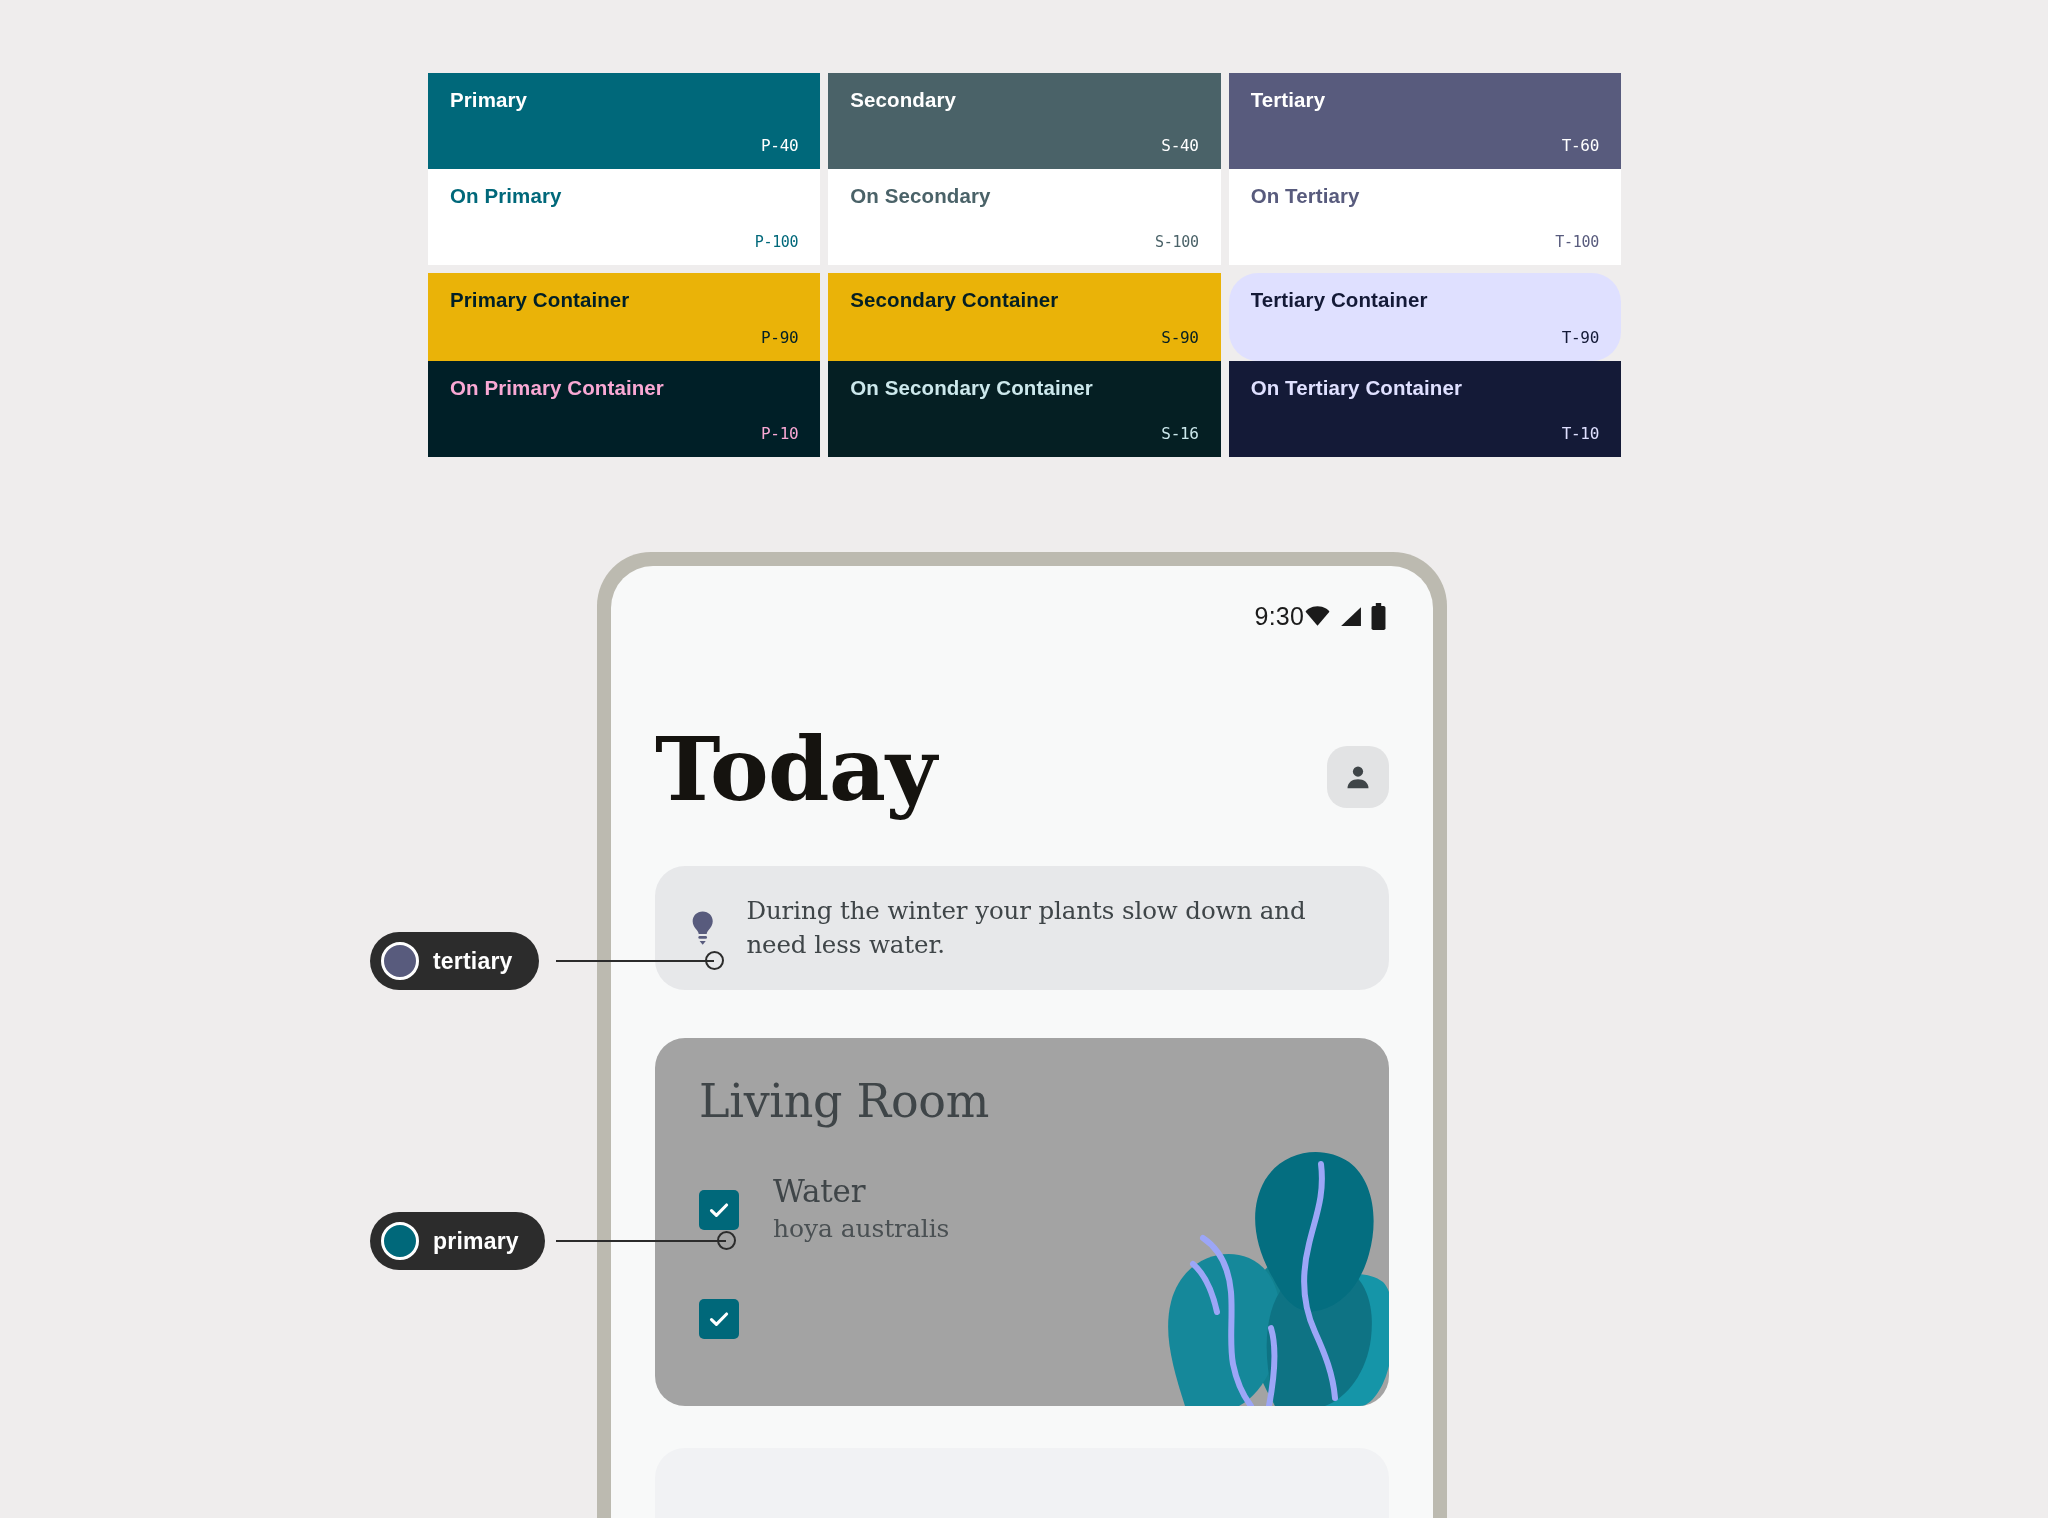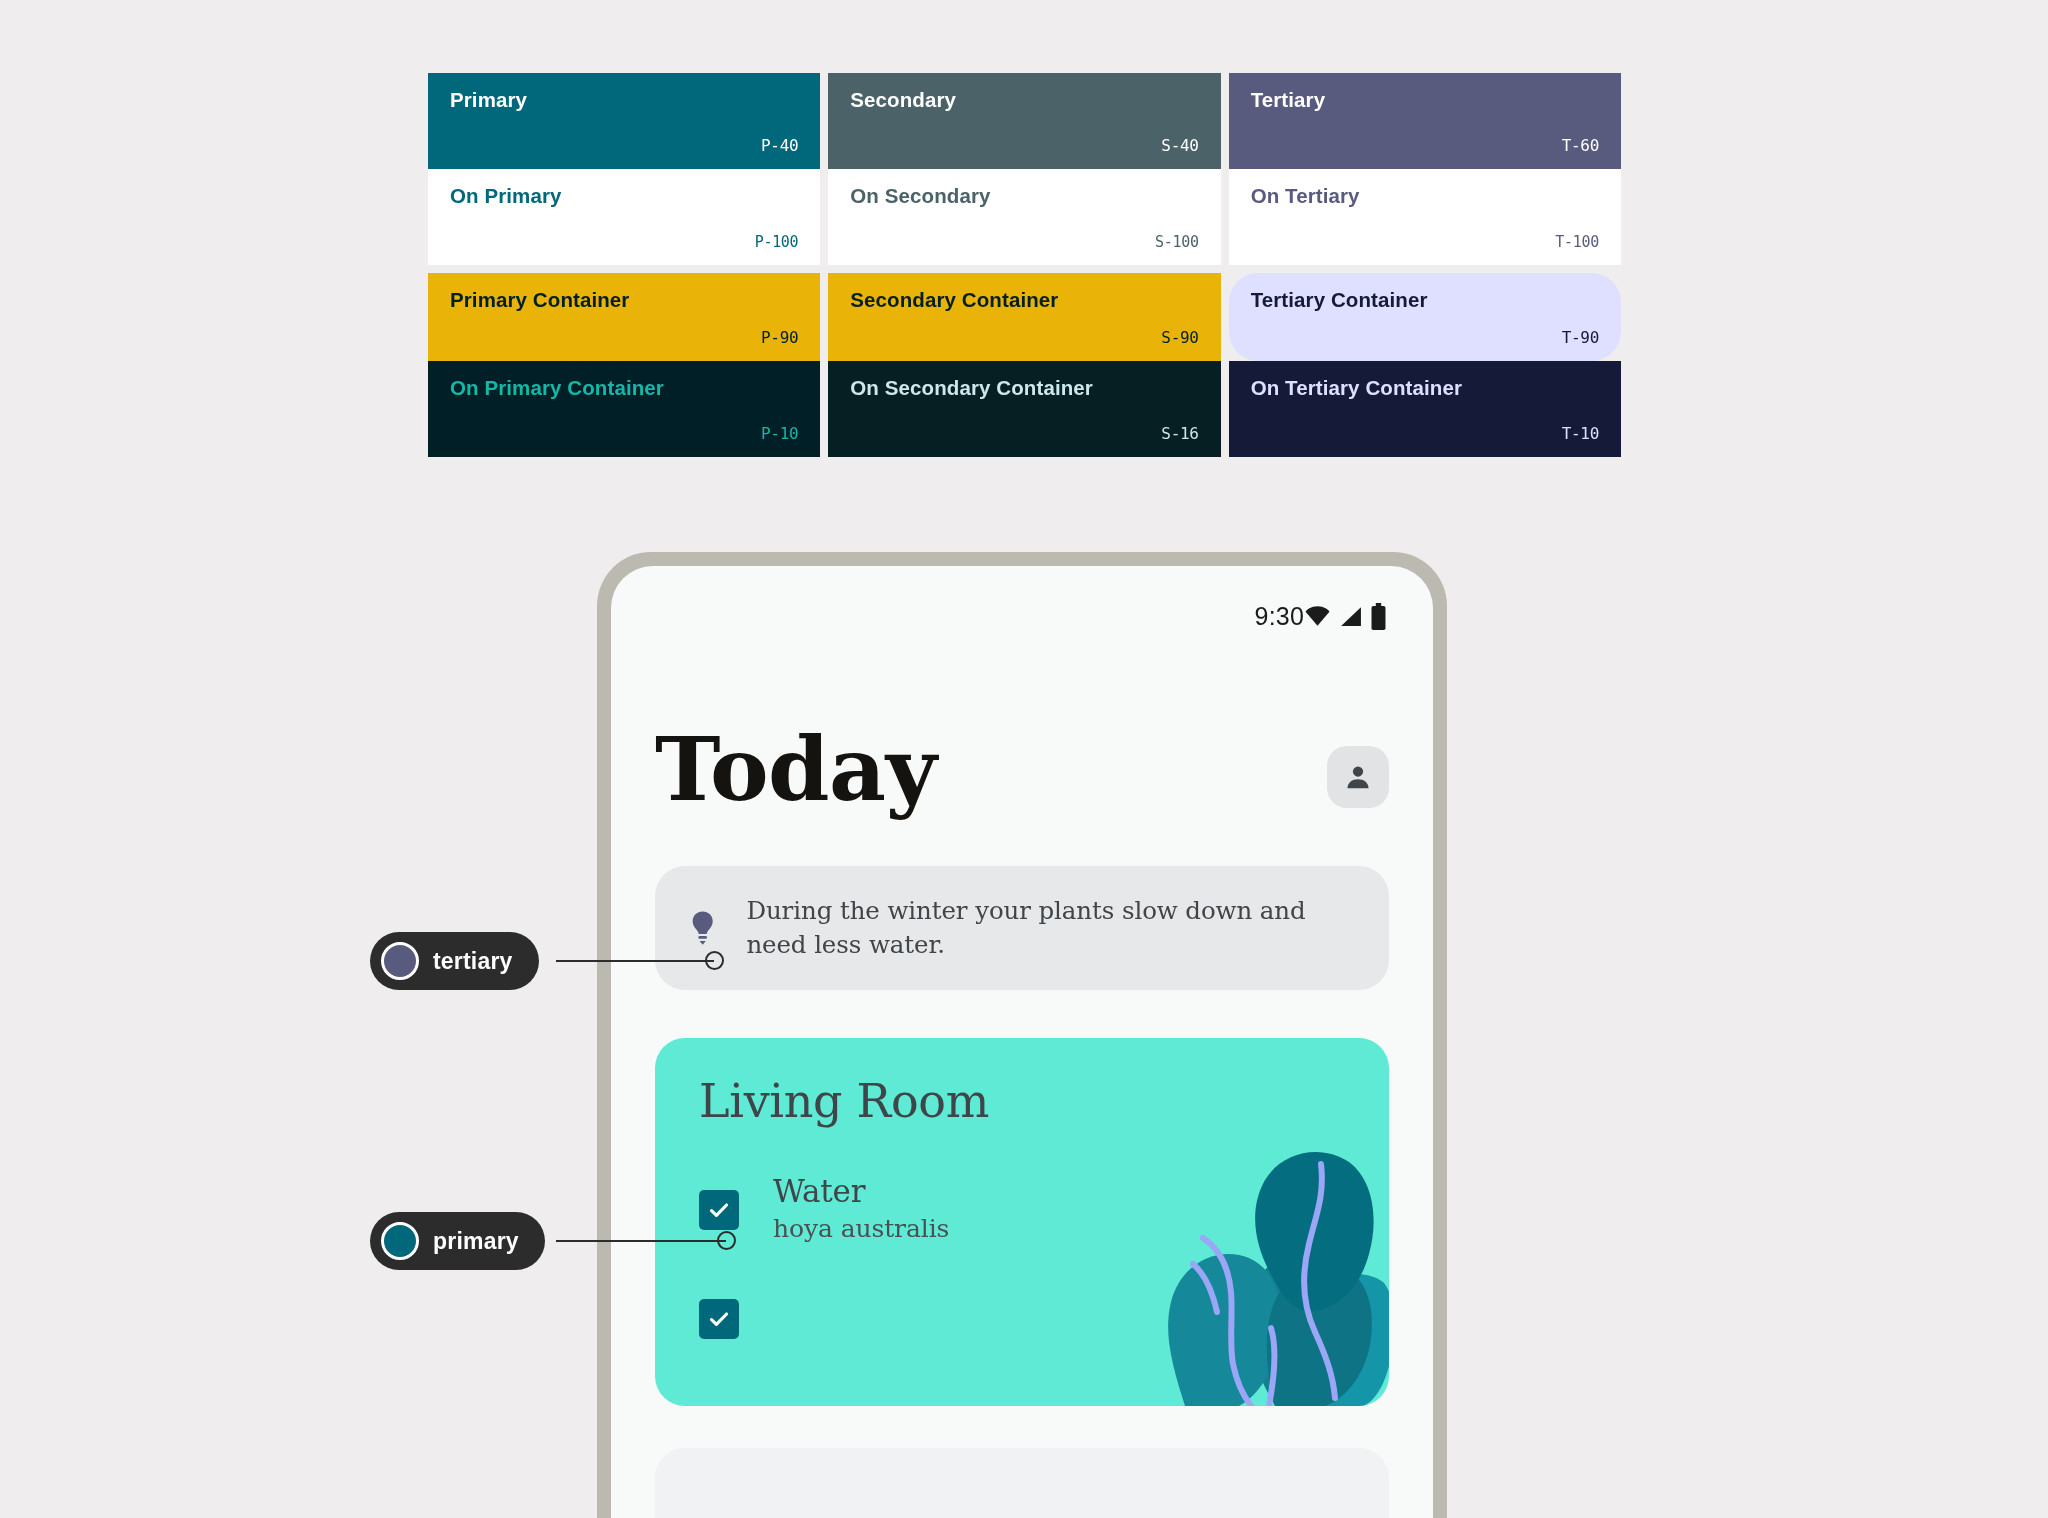--- a/index.html
+++ b/index.html
@@ -118,21 +118,21 @@
     font-family:"DejaVu Serif","Liberation Serif",serif;
     font-size:24.5px;
     line-height:1.38;
     color:#3F4548;
     letter-spacing:-0.1px;
   }
 
   
   #room-card {
     margin:48px 44px 0 44px;
-    background:#5eead4;
+    background:#a3a3a3;
     border-radius:30px;
     height:368px;
     position:relative;
     overflow:hidden;
     padding:38px 0 0 44px;
   }
   #room-title {
     font-family:"DejaVu Serif","Liberation Serif",serif;
     font-size:46px;
     color:#3F4548;
@@ -259,21 +259,21 @@
       <div class="swatch-code">P-90</div>
     </div>
     <div class="swatch gap-top" style="background: #eab308; color: rgb(5, 31, 35);">
       <div class="swatch-name">Secondary Container</div>
       <div class="swatch-code">S-90</div>
     </div>
     <div class="swatch gap-top" style="background: rgb(223, 224, 255); color: rgb(20, 26, 55); border-radius: 29px;">
       <div class="swatch-name">Tertiary Container</div>
       <div class="swatch-code">T-90</div>
     </div>
-    <div class="swatch" style="background: rgb(0, 31, 39); color: #14b8a6;">
+    <div class="swatch" style="background: rgb(0, 31, 39); color: #f9a8d4;">
       <div class="swatch-name">On Primary Container</div>
       <div class="swatch-code">P-10</div>
     </div>
     <div class="swatch" style="background: rgb(5, 31, 35); color: rgb(204, 232, 236);">
       <div class="swatch-name">On Secondary Container</div>
       <div class="swatch-code">S-16</div>
     </div>
     <div class="swatch" style="background: rgb(20, 26, 55); color: rgb(223, 224, 255);">
       <div class="swatch-name">On Tertiary Container</div>
       <div class="swatch-code">T-10</div>

